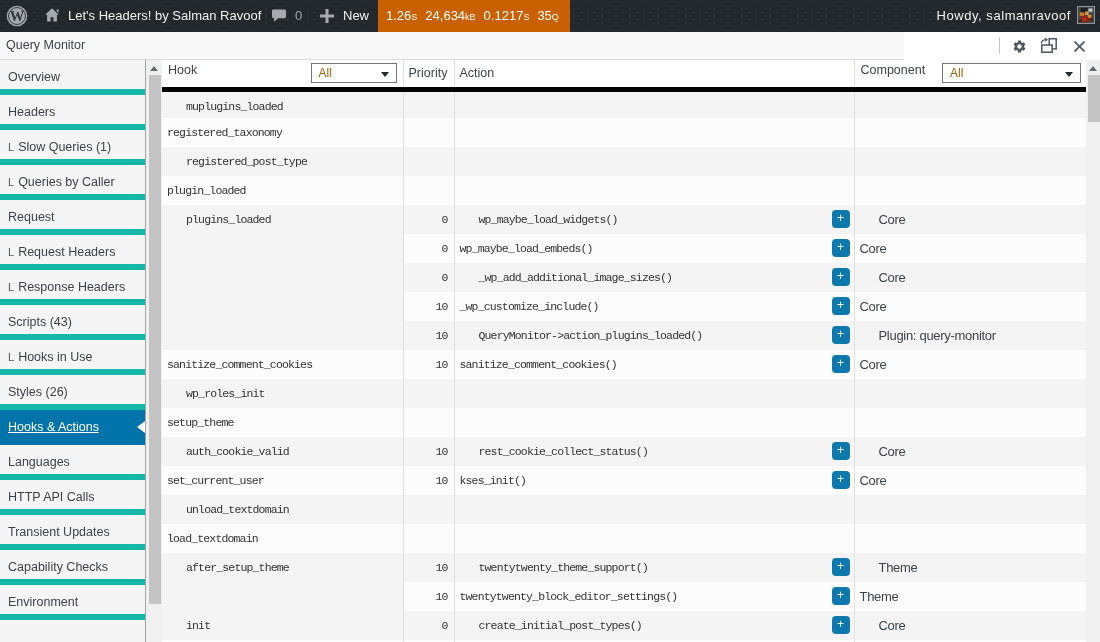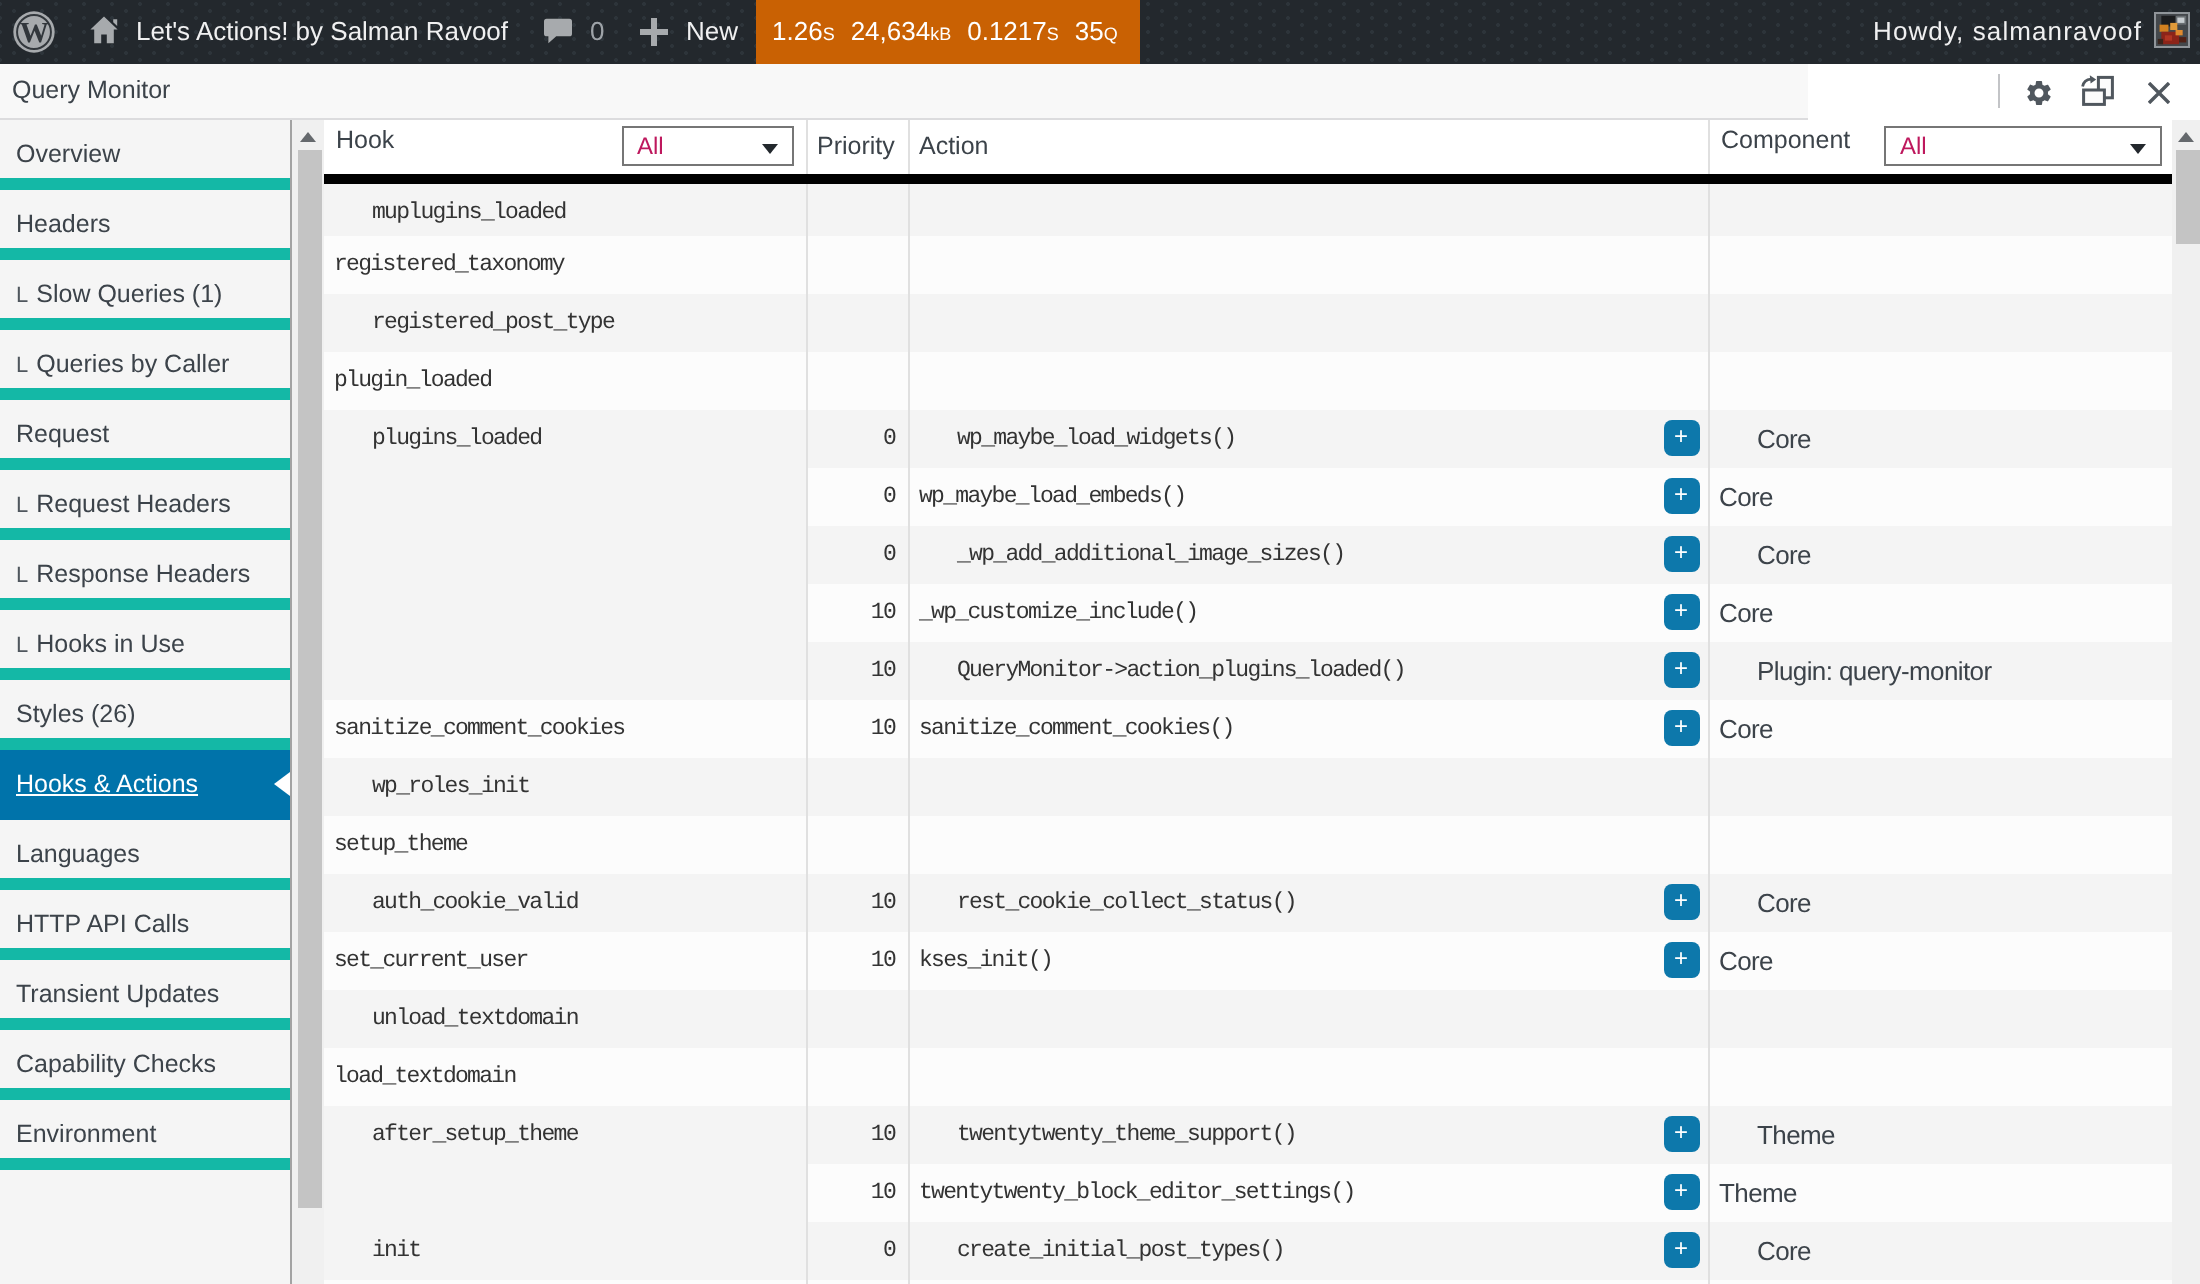--- a/index.html
+++ b/index.html
@@ -44,38 +44,38 @@
 tr.odd td { background:#f4f4f4;padding-left:24px; }
 tr.even td { background:#fcfcfc; }
 td.hk { background:#f4f4f4; vertical-align:top; padding-top:8px; }
 td.pr { text-align:right; padding-right:6px; padding-left:0; }
 td.ac { padding-left:5px; }
 td.co { padding-left:5px; font-family:"Liberation Sans",sans-serif; font-size:13px; letter-spacing:-0.3px; color:#3c434a; }
 .plus { position:absolute; right:4px; top:5px; width:18px; height:18px; background:#0d78ab;
   border-radius:4px; color:#fff; font-family:"Liberation Sans",sans-serif; font-size:12px;
   font-weight:normal; text-align:center; line-height:17px; letter-spacing:0; }
 .dd { position:relative; display:inline-block; height:20px; border:1px solid #767676; background:#fff;
-  font-size:12px; line-height:18px; padding-left:7px; color:#be185d; vertical-align:middle; }
+  font-size:12px; line-height:18px; padding-left:7px; color:#a16207; vertical-align:middle; }
 .dd:after { content:""; position:absolute; right:7px; top:8px; border-left:4px solid transparent;
   border-right:4px solid transparent; border-top:5px solid #23282d; }
 th .ddwrap { float:right; margin-right:6px; margin-top:0px; }
 </style>
 </head>
 <body>
 <div id="adminbar">
   <svg style="position:absolute;left:6px;top:5px" width="22" height="22" viewBox="0 0 20 20">
     <circle cx="10" cy="10" r="9.4" fill="#a7aaad"></circle>
     <circle cx="10" cy="10" r="7.7" fill="none" stroke="#32373c" stroke-width="0.9"></circle>
     <text x="10.1" y="14.6" font-family="Liberation Serif" font-size="13.2" font-weight="bold" text-anchor="middle" fill="#32373c">W</text>
   </svg>
   <svg style="position:absolute;left:44px;top:7px" width="16" height="16" viewBox="0 0 16 16">
     <path fill="#a7aaad" d="M12.6 2.6 h2 v3.4 l-2 -1.9 Z"></path>
     <path fill="#a7aaad" d="M8 1.3 L1.2 7.7 H3.1 V14.6 H6.6 V10.2 H9.4 V14.6 H12.9 V7.7 H14.8 Z"></path>
   </svg>
-  <span class="ab" style="left:68px">Let's Actions! by Salman Ravoof</span>
+  <span class="ab" style="left:68px">Let's Headers! by Salman Ravoof</span>
   <svg style="position:absolute;left:272px;top:9px" width="14" height="13" viewBox="0 0 16 14">
     <path fill="#a7aaad" d="M1.5 0 h13 a1.5 1.5 0 0 1 1.5 1.5 v7 a1.5 1.5 0 0 1 -1.5 1.5 H7 L2.5 14 V10 H1.5 A1.5 1.5 0 0 1 0 8.5 v-7 A1.5 1.5 0 0 1 1.5 0 Z"></path>
   </svg>
   <span class="ab" style="left:295px;color:#9ea3a8">0</span>
   <svg style="position:absolute;left:320px;top:9px" width="14" height="14" viewBox="0 0 14 14">
     <path fill="#a7aaad" d="M5.5 0 h3 v5.5 H14 v3 H8.5 V14 h-3 V8.5 H0 v-3 H5.5 Z"></path>
   </svg>
   <span class="ab" style="left:343px">New</span>
   <div id="qmstats">
     <span class="it">1.26<small>S</small></span><span class="it">24,634<small>kB</small></span><span class="it">0.1217<small>S</small></span><span>35<small>Q</small></span>
@@ -112,20 +112,21 @@
   </svg>
 </div>
 <div id="menu">
   <div class="mi">Overview</div>
   <div class="mi">Headers</div>
   <div class="mi"><span class="l">L</span>Slow Queries (1)</div>
   <div class="mi"><span class="l">L</span>Queries by Caller</div>
   <div class="mi">Request</div>
   <div class="mi"><span class="l">L</span>Request Headers</div>
   <div class="mi"><span class="l">L</span>Response Headers</div>
+  <div class="mi">Scripts (43)</div>
   <div class="mi"><span class="l">L</span>Hooks in Use</div>
   <div class="mi">Styles (26)</div>
   <div class="mi sel">Hooks &amp; Actions</div>
   <div class="mi">Languages</div>
   <div class="mi">HTTP API Calls</div>
   <div class="mi">Transient Updates</div>
   <div class="mi">Capability Checks</div>
   <div class="mi">Environment</div>
 </div>
 <div id="lscroll" class="sbar">

